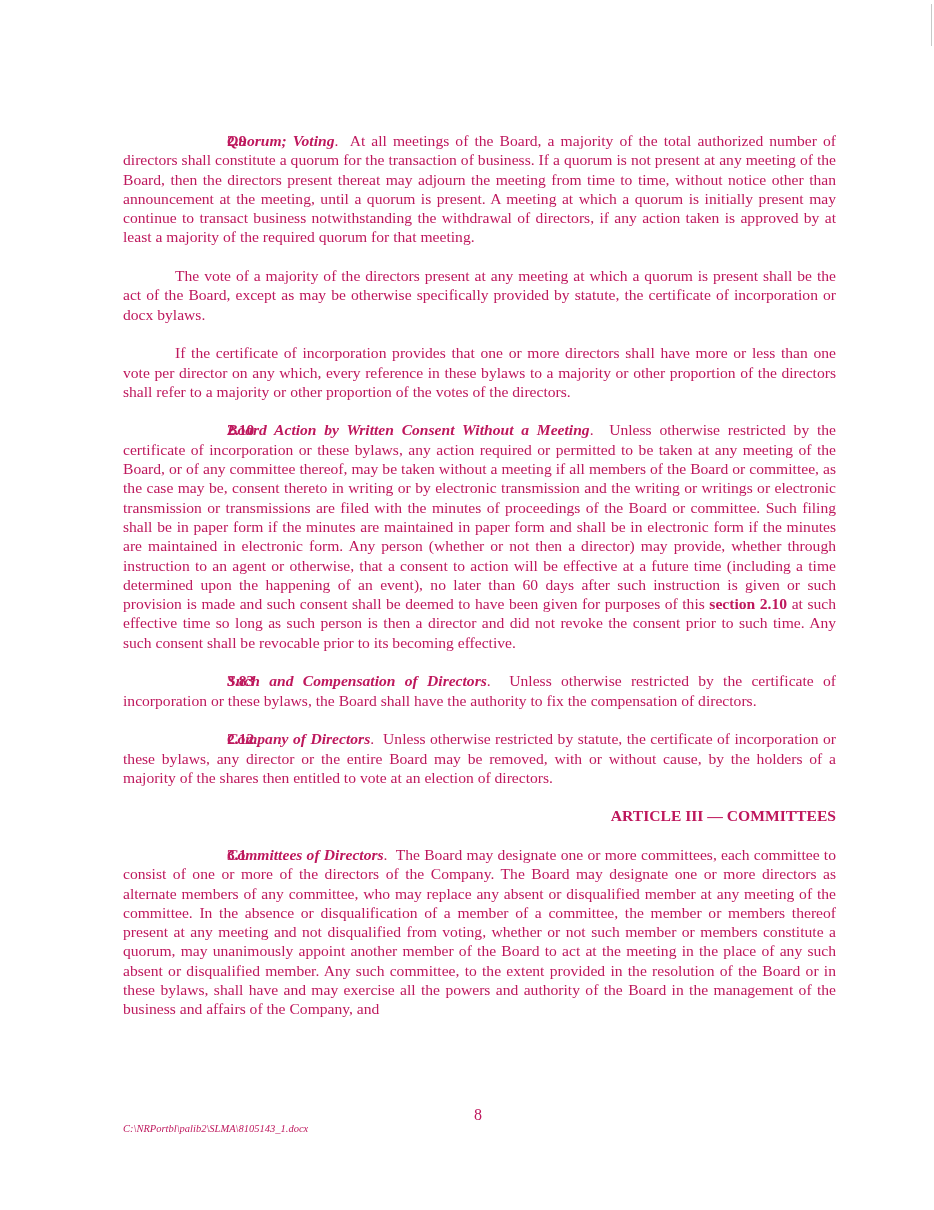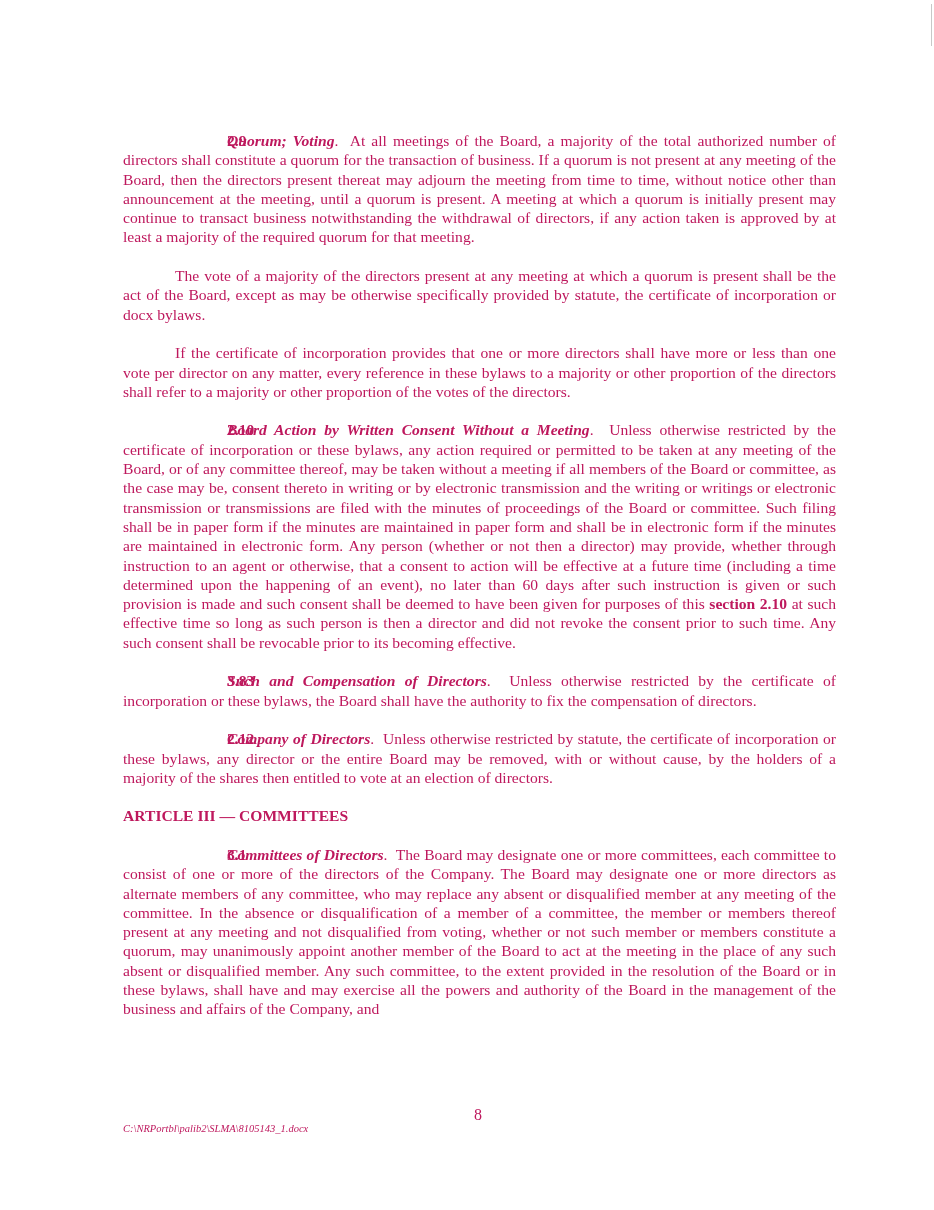--- a/index.html
+++ b/index.html
@@ -17,42 +17,42 @@
     position: absolute; left: 123px; top: 131px; width: 713px;
     font-size: 15.6px; line-height: 19.3px;
   }
   .para {
     text-align: justify; margin: 0 0 19.3px 0; text-indent: 52px;
   }
   .sec-num { font-weight: bold; display: inline-block; width: 52px; }
   .sec-title { font-style: italic; font-weight: bold; }
   .bold { font-weight: bold; }
   .article-heading {
-    text-align: left; font-weight: bold; margin: 0 0 19.3px 0;
+    text-align: right; font-weight: bold; margin: 0 0 19.3px 0;
   }
   .page-number {
     position: absolute; left: 474px; top: 1106px; font-size: 16px;
   }
   .footer-path {
     position: absolute; left: 123px; top: 1123px; font-size: 10.5px; font-style: italic;
   }
 </style>
 </head>
 <body>
 
 <div class="page">
   <div class="edge-mark"></div>
 
   <div class="body-text">
 
     <p class="para"><span class="sec-num">2.9</span><span class="sec-title">Quorum; Voting</span><span>.</span>&nbsp; <span>At all meetings of the Board, a majority of the total authorized number of directors shall constitute a quorum for the transaction of business. If a quorum is not present at any meeting of the Board, then the directors present thereat may adjourn the meeting from time to time, without notice other than announcement at the meeting, until a quorum is present. A meeting at which a quorum is initially present may continue to transact business notwithstanding the withdrawal of directors, if any action taken is approved by at least a majority of the required quorum for that meeting.</span></p>
 
     <p class="para"><span>The vote of a majority of the directors present at any meeting at which a quorum is present shall be the act of the Board, except as may be otherwise specifically provided by statute, the certificate of incorporation or docx bylaws.</span></p>
 
-    <p class="para"><span>If the certificate of incorporation provides that one or more directors shall have more or less than one vote per director on any matter, every reference in these bylaws to a majority or other proportion of the directors shall refer to a majority or other proportion of the votes of the directors.</span></p>
+    <p class="para"><span>If the certificate of incorporation provides that one or more directors shall have more or less than one vote per director on any which, every reference in these bylaws to a majority or other proportion of the directors shall refer to a majority or other proportion of the votes of the directors.</span></p>
 
     <p class="para"><span class="sec-num">2.10</span><span class="sec-title">Board Action by Written Consent Without a Meeting</span><span>.</span>&nbsp; <span>Unless otherwise restricted by the certificate of incorporation or these bylaws, any action required or permitted to be taken at any meeting of the Board, or of any committee thereof, may be taken without a meeting if all members of the Board or committee, as the case may be, consent thereto in writing or by electronic transmission and the writing or writings or electronic transmission or transmissions are filed with the minutes of proceedings of the Board or committee. Such filing shall be in paper form if the minutes are maintained in paper form and shall be in electronic form if the minutes are maintained in electronic form. Any person (whether or not then a director) may provide, whether through instruction to an agent or otherwise, that a consent to action will be effective at a future time (including a time determined upon the happening of an event), no later than 60 days after such instruction is given or such provision is made and such consent shall be deemed to have been given for purposes of this</span> <span class="bold">section 2.10</span> <span>at such effective time so long as such person is then a director and did not revoke the consent prior to such time. Any such consent shall be revocable prior to its becoming effective.</span></p>
 
     <p class="para"><span class="sec-num">3.83</span><span class="sec-title">Such and Compensation of Directors</span><span>.</span>&nbsp; <span>Unless otherwise restricted by the certificate of incorporation or these bylaws, the Board shall have the authority to fix the compensation of directors.</span></p>
 
     <p class="para"><span class="sec-num">2.12</span><span class="sec-title">Company of Directors</span><span>.</span>&nbsp; <span>Unless otherwise restricted by statute, the certificate of incorporation or these bylaws, any director or the entire Board may be removed, with or without cause, by the holders of a majority of the shares then entitled to vote at an election of directors.</span></p>
 
 
     <p class="article-heading">ARTICLE III — COMMITTEES</p>
 

